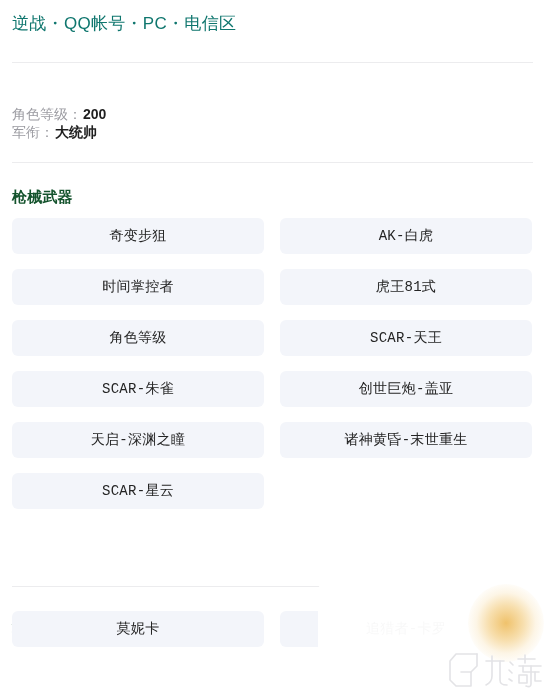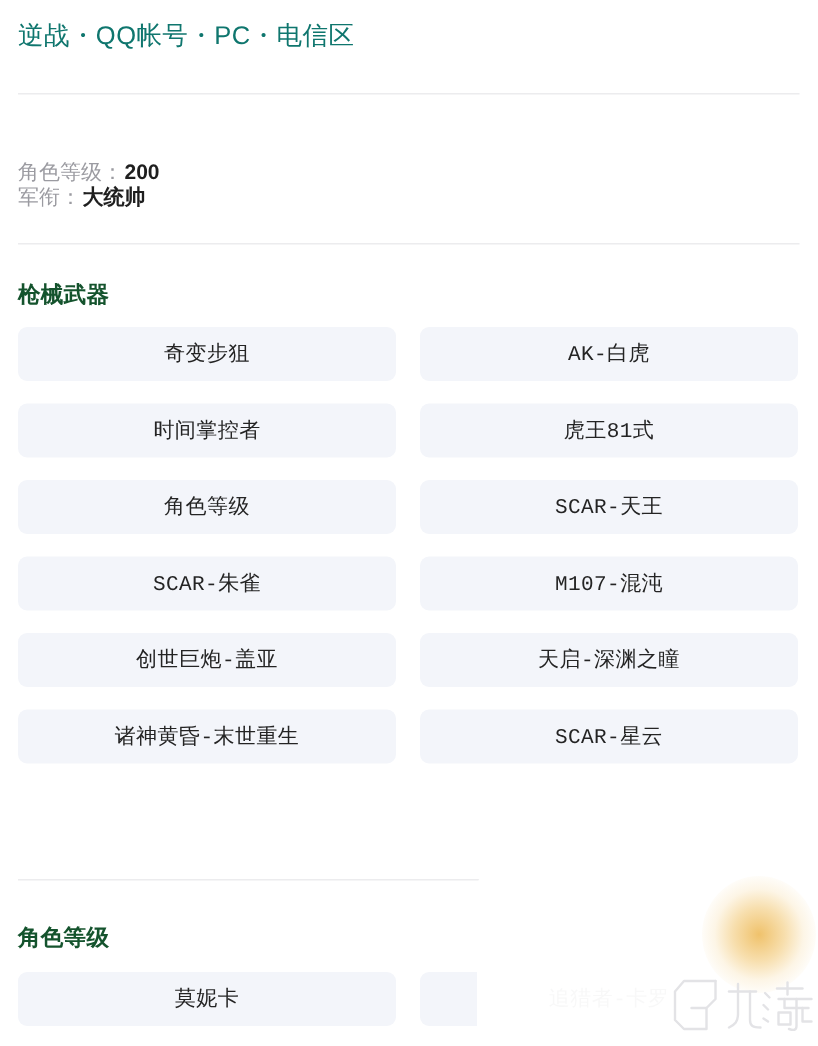--- a/index.html
+++ b/index.html
@@ -82,21 +82,21 @@
   .tile-grid {
     position: absolute;
     left: 12px;
     width: 521px;
     display: flex;
     flex-wrap: wrap;
     gap: 15px 16px;
     font-family: Liberation Mono, monospace;
   }
   .tile-grid.weapons { top: 218px; }
-  .tile-grid.chars   { top: 648px; }
+  .tile-grid.chars   { top: 611px; }
 
   .tile {
     width: 252px;
     height: 36px;
     box-sizing: border-box;
     background: #f3f5fa;
     border-radius: 6px;
     display: flex;
     align-items: center;
     justify-content: center;
@@ -164,21 +164,20 @@
   <div class="section-heading weapons">枪械武器</div>
 
   <div class="tile-grid weapons">
     <div class="tile">奇变步狙</div>
     <div class="tile">AK-白虎</div>
     <div class="tile">时间掌控者</div>
     <div class="tile">虎王81式</div>
     <div class="tile">角色等级</div>
     <div class="tile">SCAR-天王</div>
     <div class="tile">SCAR-朱雀</div>
-    <div class="tile">M107-混沌</div>
     <div class="tile">创世巨炮-盖亚</div>
     <div class="tile">天启-深渊之瞳</div>
     <div class="tile">诸神黄昏-末世重生</div>
     <div class="tile">SCAR-星云</div>
   </div>
 
   <div class="divider d3"></div>
 
   <div class="section-heading chars">角色等级</div>
 

